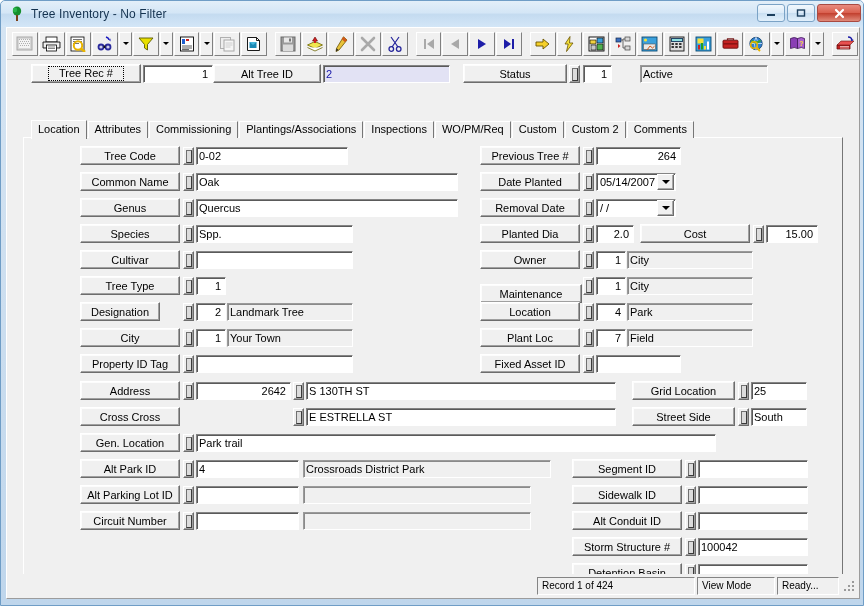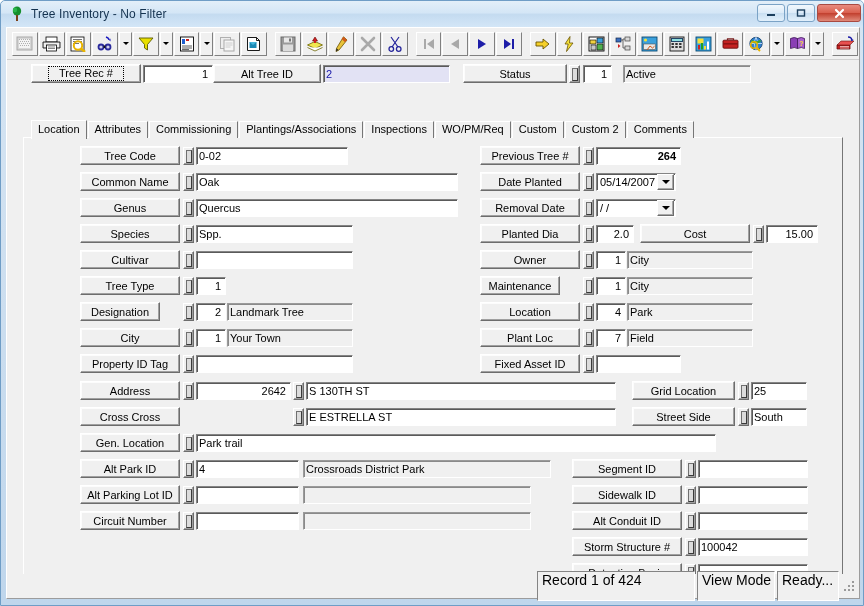--- a/index.html
+++ b/index.html
@@ -300,25 +300,25 @@
     width: 852px; height: 24px;
     box-sizing: border-box;
     background: #f0f0f0;
     display: flex;
     align-items: center;
     justify-content: flex-end;
     padding-right: 2px;
   }
   .spanel {
     box-sizing: border-box;
-    height: 30px;
+    height: 18px;
     border: 1px solid;
     border-color: #848484 #ffffff #ffffff #848484;
     background: #f0f0f0;
-    font-size: 14px;
+    font-size: 10px;
     line-height: 16px;
     padding: 0 4px;
     margin-left: 2px;
     color: #000;
     white-space: nowrap;
     overflow: hidden;
   }
   #grip {
     width: 14px; height: 14px;
     margin-left: 3px;
@@ -671,21 +671,21 @@
       <div class="lblbtn abs" style="left:206px; top:3px; width:108px;">
         <span>Alt Tree ID</span>
       </div>
       <div class="tfield highlight abs" style="left:316px; top:4px; width:127px;">2</div>
 
       <div class="lblbtn abs" style="left:456px; top:3px; width:104px;">
         <span>Status</span>
       </div>
       <div class="lookupbtn abs" style="left:562px; top:4px;"></div>
       <div class="tfield num abs" style="left:576px; top:4px; width:29px;">1</div>
-      <div class="tfield lookup abs" style="left:616px; top:4px; width:128px;">Active</div>
+      <div class="tfield lookup abs" style="left:633px; top:4px; width:128px;">Active</div>
     </div>
 
     <div id="tabstrip">
       <div class="tab active">Location</div>
       <div class="tab">Attributes</div>
       <div class="tab">Commissioning</div>
       <div class="tab">Plantings/Associations</div>
       <div class="tab">Inspections</div>
       <div class="tab">WO/PM/Req</div>
       <div class="tab">Custom</div>
@@ -748,21 +748,21 @@
       <div class="lblbtn abs" style="left:56px; top:216px; width:100px;">
         <span>Property ID Tag</span>
       </div>
       <div class="lookupbtn abs" style="left:159px; top:217px;"></div>
       <div class="tfield abs" style="left:172px; top:217px; width:157px;"></div>
 
       <div class="lblbtn abs" style="left:456px; top:8px; width:100px;">
         <span>Previous Tree #</span>
       </div>
       <div class="lookupbtn abs" style="left:559px; top:9px;"></div>
-      <div class="tfield num abs" style="left:572px; top:9px; width:85px;font-weight:bold;">264</div>
+      <div class="tfield num abs" style="left:572px; top:9px; width:85px;">264</div>
 
       <div class="lblbtn abs" style="left:456px; top:34px; width:100px;">
         <span>Date Planted</span>
       </div>
       <div class="lookupbtn abs" style="left:559px; top:35px;"></div>
       <div class="combo abs" style="left:572px; top:35px; width:80px;">
         <span class="cval">05/14/2007</span>
         <span class="cbtn">
             <span class="caret"></span>
           </span>
@@ -790,21 +790,21 @@
       <div class="lookupbtn abs" style="left:729px; top:87px;"></div>
       <div class="tfield num abs" style="left:742px; top:87px; width:52px;">15.00</div>
 
       <div class="lblbtn abs" style="left:456px; top:112px; width:100px;">
         <span>Owner</span>
       </div>
       <div class="lookupbtn abs" style="left:559px; top:113px;"></div>
       <div class="tfield num abs" style="left:572px; top:113px; width:30px;">1</div>
       <div class="tfield lookup abs" style="left:603px; top:113px; width:126px;">City</div>
 
-      <div class="lblbtn abs" style="left:456px; top:138px; width:80px;text-align:right;">
+      <div class="lblbtn abs" style="left:456px; top:146px; width:102px;text-align:right;">
         <span>Maintenance</span>
       </div>
       <div class="lookupbtn abs" style="left:559px; top:139px;"></div>
       <div class="tfield num abs" style="left:572px; top:139px; width:30px;">1</div>
       <div class="tfield lookup abs" style="left:603px; top:139px; width:126px;">City</div>
 
       <div class="lblbtn abs" style="left:456px; top:164px; width:100px;">
         <span>Location</span>
       </div>
       <div class="lookupbtn abs" style="left:559px; top:165px;"></div>

